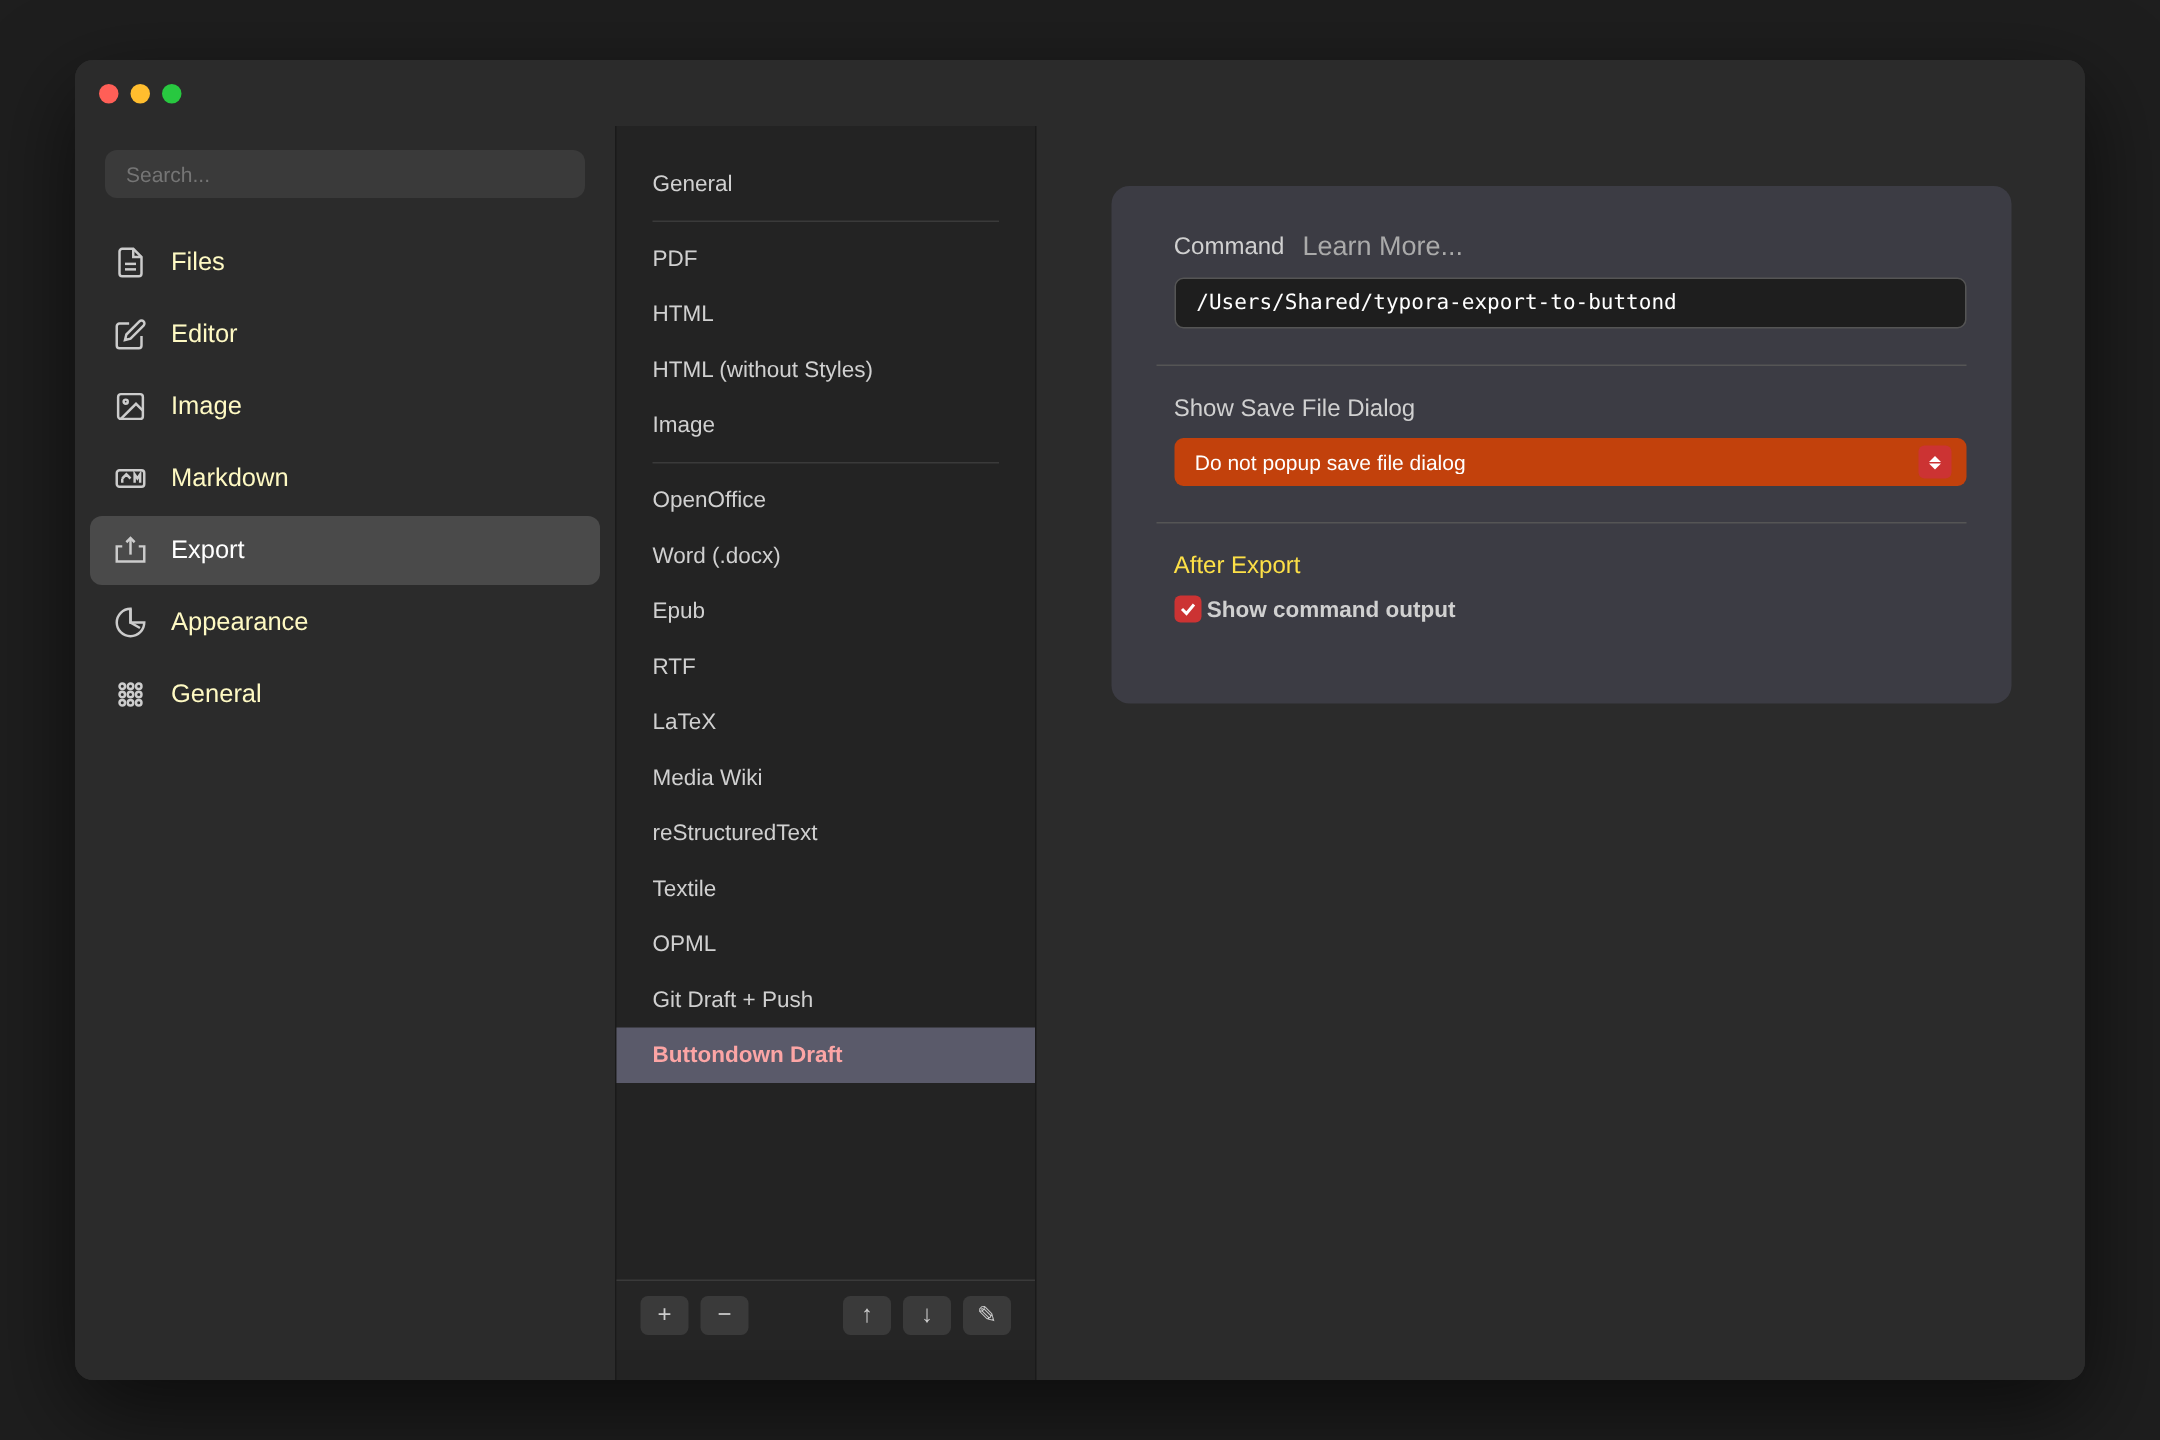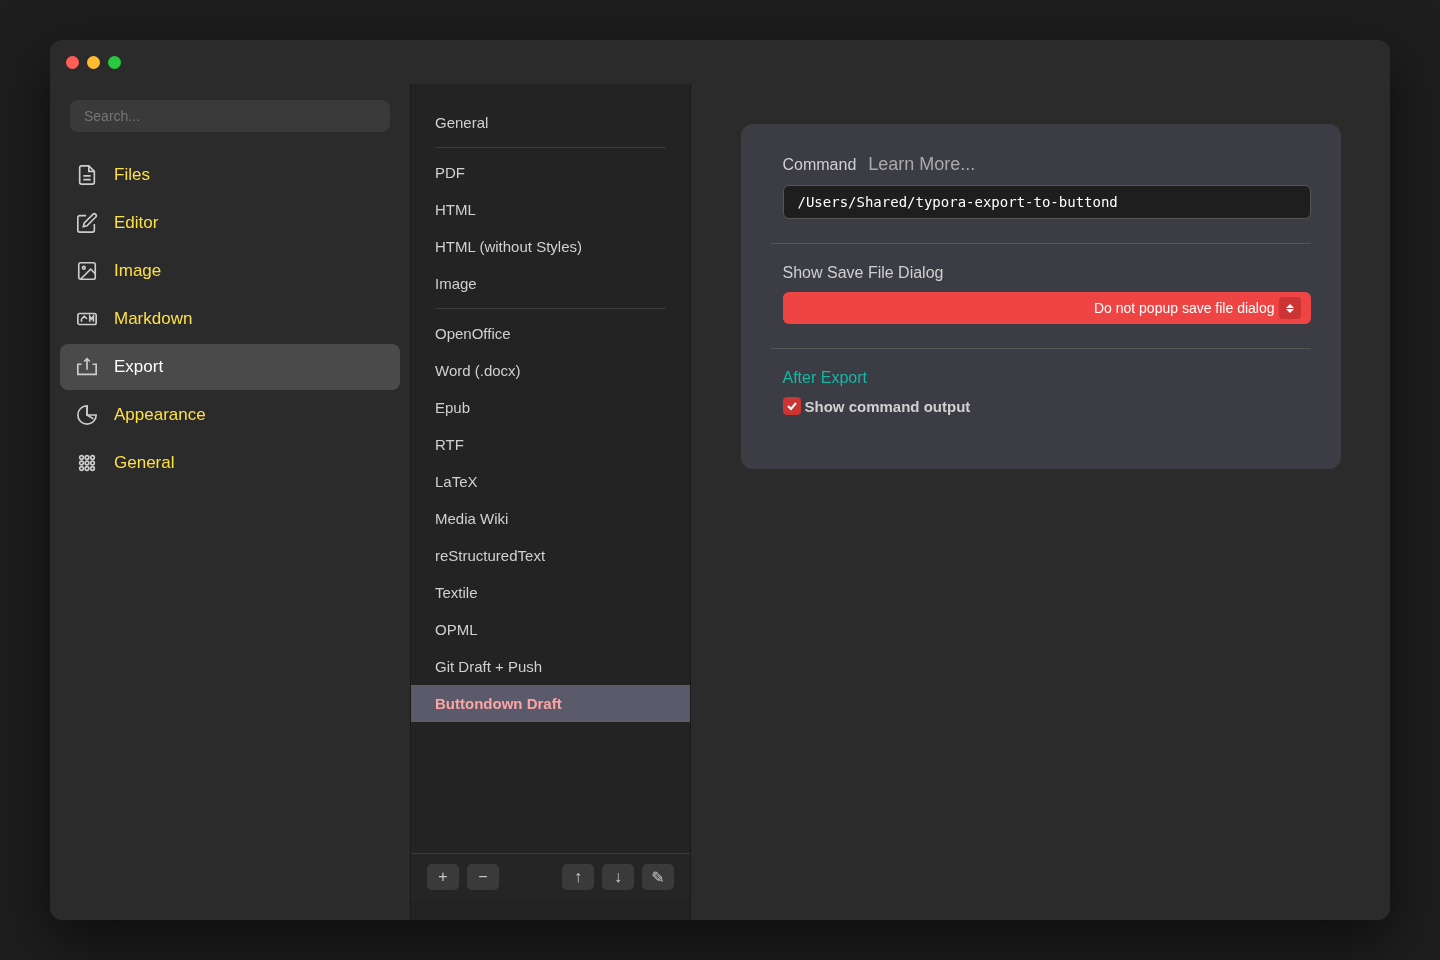--- a/index.html
+++ b/index.html
@@ -87,21 +87,21 @@
       gap: 2px;
     }
 
     .sidebar-item {
       display: flex;
       align-items: center;
       gap: 14px;
       padding: 10px 14px;
       border-radius: 8px;
       cursor: pointer;
-      color: #fde047;
+      color: #fef9c3;
       font-size: 17px;
       font-weight: 400;
     }
 
     .sidebar-item.active {
       background: #4a4a4a;
       color: #ffffff;
     }
 
     .sidebar-icon {
@@ -238,30 +238,29 @@
 
     .select-wrapper {
       position: relative;
       display: inline-block;
       width: 100%;
     }
 
     .settings-select {
       appearance: none;
       -webkit-appearance: none;
-      background: #ef4444;
+      background: #c2410c;
       border: none;
       border-radius: 6px;
       padding: 8px 36px 8px 14px;
       color: #ffffff;
       font-size: 14px;
       width: 100%;
       cursor: pointer;
       outline: none;
-      text-align: right;
     }
 
     .select-arrow {
       position: absolute;
       right: 10px;
       top: 50%;
       transform: translateY(-50%);
       background: #cc3333;
       border-radius: 4px;
       width: 22px;
@@ -525,21 +524,21 @@
               <div class="arrow-up"></div>
               <div class="arrow-down"></div>
             </div>
           </div>
         </div>
 
         <div class="settings-divider"></div>
 
         <div class="settings-row">
           <div class="settings-label">
-            <span style="font-size:16px; color:#14b8a6; font-weight:500;">After Export</span>
+            <span style="font-size:16px; color:#fde047; font-weight:500;">After Export</span>
           </div>
           <div class="after-export-row">
             <div class="checkbox-red">
               <svg viewBox="0 0 12 12" fill="none" stroke="white" stroke-width="2">
                 <polyline points="2,6 5,9 10,3"></polyline>
               </svg>
             </div>
             <span class="checkbox-label">Show command output</span>
           </div>
         </div>

